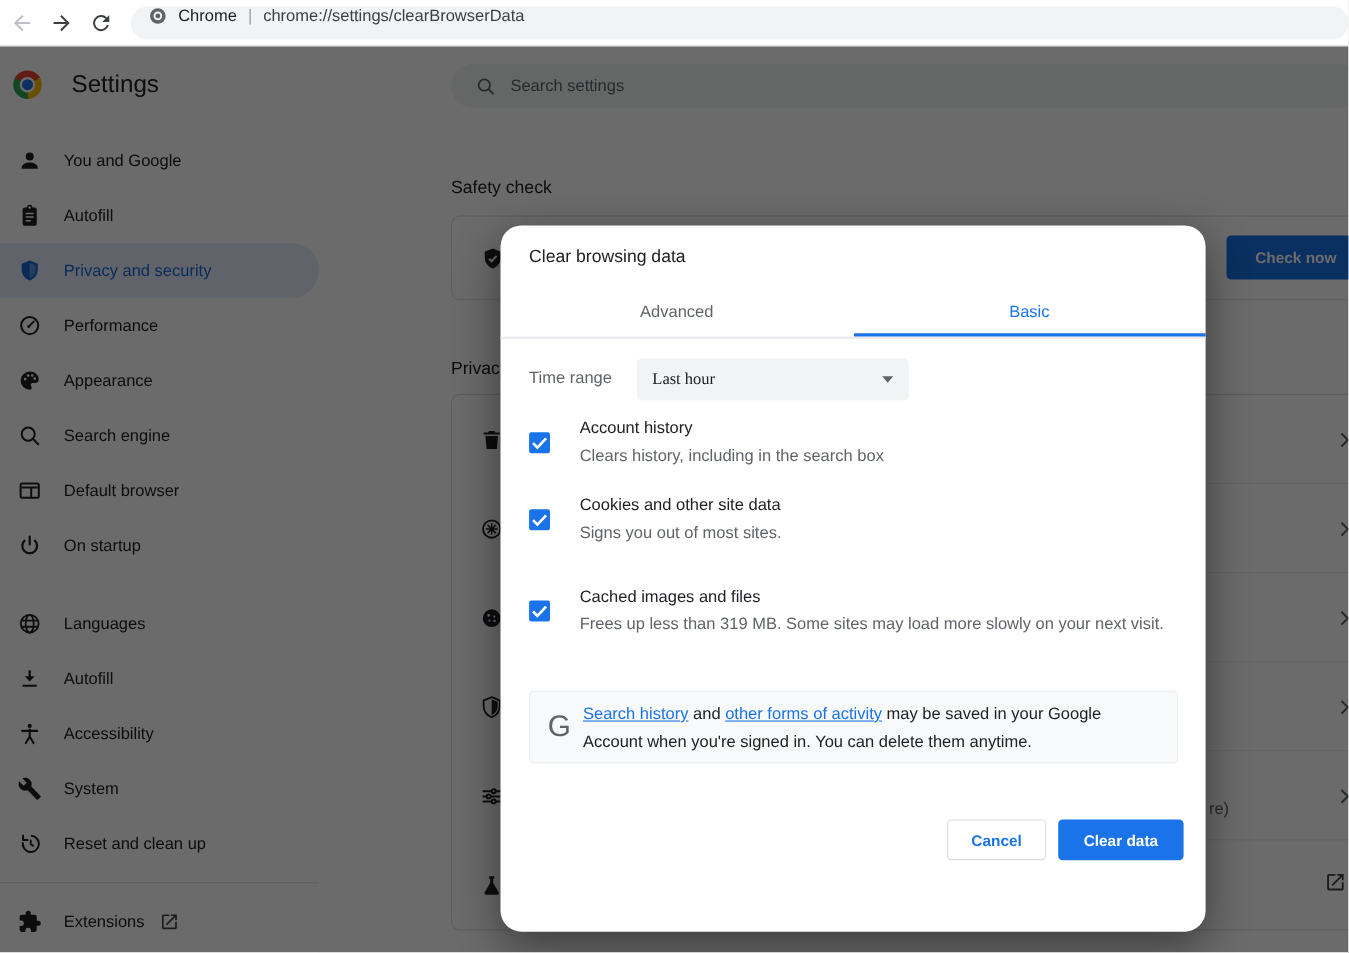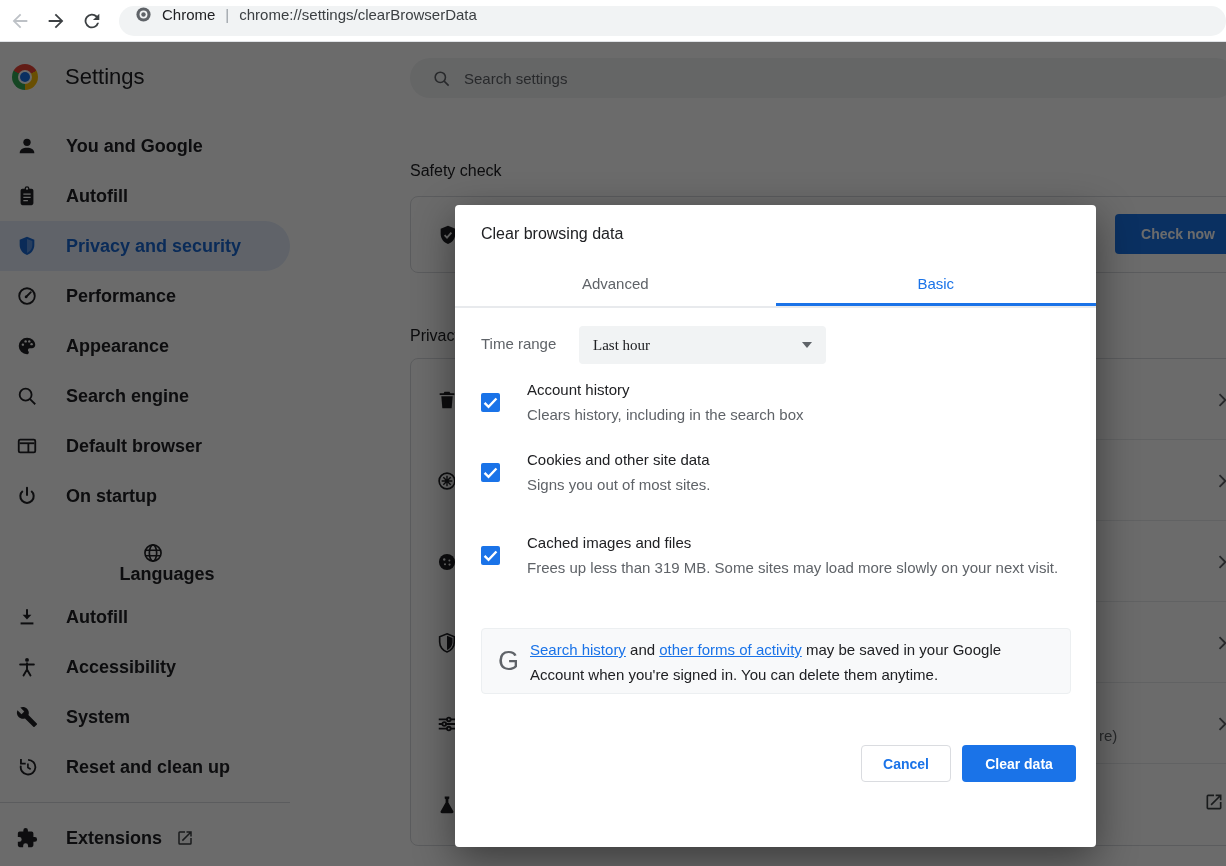--- a/index.html
+++ b/index.html
@@ -26,24 +26,24 @@
   .sidebar{position:absolute;top:0;left:0;width:290px;bottom:0;background:#fff;}
   .side-header{display:flex;align-items:center;padding:20px 0 0 12px;height:30px;}
   .chrome-logo{width:26px;height:26px;border-radius:50%;position:relative;flex:none;
     background:conic-gradient(from -60deg,#ea4335 0 120deg,#fbbc05 120deg 240deg,#34a853 240deg 360deg);}
   .chrome-logo::before{content:'';position:absolute;inset:6px;background:#fff;border-radius:50%;}
   .chrome-logo::after{content:'';position:absolute;inset:8px;background:#1a73e8;border-radius:50%;}
   .side-title{margin-left:27px;font-size:22px;color:#202124;}
   #side-list{padding-top:29px;}
   .side-item{position:relative;height:50px;display:flex;align-items:center;padding-left:16px;cursor:pointer;}
   .side-item .mi{width:22px;height:22px;color:#202124;flex:none;}
-  .side-label{margin-left:28px;font-size:18px;font-weight:700;color:#202124;}
+  .side-label{margin-left:20px;font-size:15px;font-weight:400;color:#202124;}
   .side-item.selected{background:#e4edfb;border-radius:0 25px 25px 0;}
   .side-item.selected .mi,.side-item.selected .side-label{color:#1967d2;}
-  .side-item.gap{margin-top:21px;flex-direction:column;}
+  .side-item.gap{margin-top:21px;}
   .side-divider{height:1px;background:#dadce0;margin:10px 0;}
   .side-item .ext{width:18px;height:18px;margin-left:14px;color:#3c4043;}
 
   .searchbar{position:absolute;left:410px;top:16px;width:826px;height:40px;background:#f1f3f4;
              border-radius:20px;display:flex;align-items:center;padding-left:22px;box-sizing:border-box;cursor:text;}
   .searchbar .mi{width:19px;height:19px;color:#5f6368;}
   .search-ph{margin-left:13px;font-size:15px;color:#5f6368;}
 
   .section-heading{position:absolute;left:410px;font-size:16px;font-weight:400;color:#202124;white-space:nowrap;}
   #safety-heading{top:107px;}
@@ -59,21 +59,21 @@
   .p-row:not(:last-child)::after{content:'';position:absolute;left:68px;right:0;bottom:0;height:1px;background:#e8eaed;}
   .p-ic{position:absolute;left:25px;top:50%;transform:translateY(-50%);width:22px;height:22px;color:#202124;}
   .p-chev{position:absolute;left:801px;top:50%;transform:translateY(-50%);width:20px;height:20px;color:#5f6368;}
   .p-ext{position:absolute;left:793px;top:28px;width:20px;height:20px;color:#3c4043;}
   .p-subtext{position:absolute;top:44px;font-size:15px;color:#5f6368;white-space:nowrap;}
 
   .overlay{position:absolute;inset:0;background:rgba(0,0,0,0.58);z-index:50;}
 
   
   .dialog{position:absolute;left:455px;top:163px;width:641px;height:642px;background:#fff;
-          border-radius:4px;box-shadow:0 12px 40px rgba(0,0,0,.45);z-index:60;}
+          border-radius:19px;box-shadow:0 12px 40px rgba(0,0,0,.45);z-index:60;}
   .dlg-title{position:absolute;left:26px;top:20px;margin:0;font-size:16px;font-weight:400;color:#202124;}
   .tabs{position:absolute;left:0;right:0;top:57px;height:44px;display:flex;border-bottom:2px solid #e8eaed;}
   .tab{flex:1;text-align:center;line-height:44px;font-size:15px;font-weight:500;color:#5f6368;cursor:pointer;}
   .tab.active{color:#1a73e8;box-shadow:inset 0 -3px 0 #1a73e8;}
   .time-label{position:absolute;left:26px;top:130px;font-size:15px;color:#5f6368;}
   .select{position:absolute;left:124px;top:121px;width:247px;height:38px;background:#f1f3f4;border-radius:4px;
           display:flex;align-items:center;padding:0 14px;box-sizing:border-box;cursor:pointer;}
   .select-value{font-size:15px;color:#202124;flex:1;font-family:Liberation Serif, serif;}
   .caret{width:0;height:0;border-left:5px solid transparent;border-right:5px solid transparent;
          border-top:6px solid #5f6368;}

